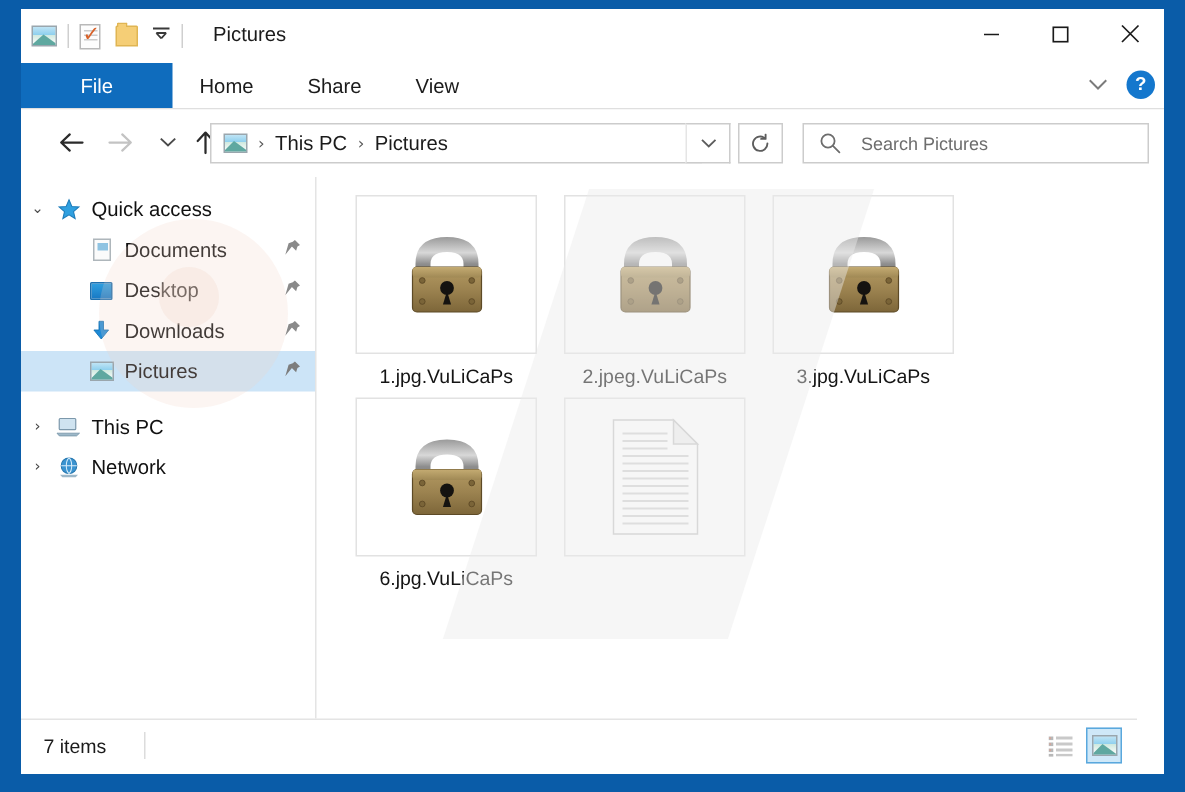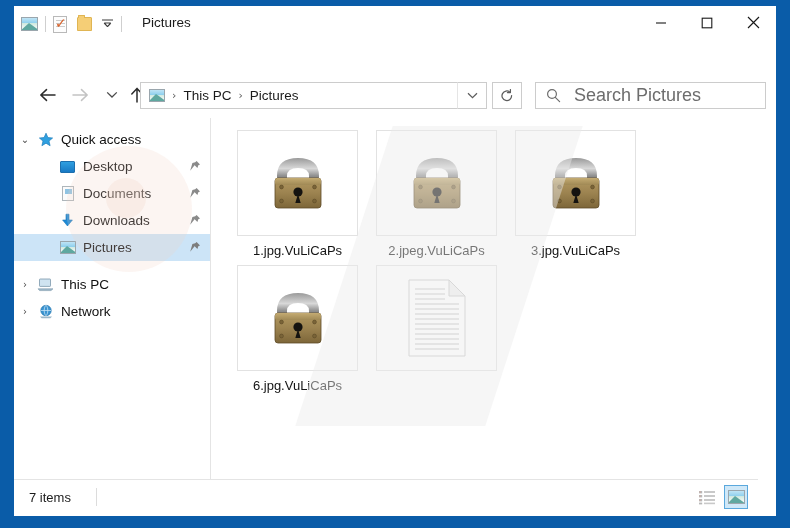--- a/index.html
+++ b/index.html
@@ -278,21 +278,21 @@
     box-sizing: border-box;
     background: #ffffff;
     display: flex;
     align-items: center;
     padding-left: 10px;
   }
   .search-input {
     border: none;
     outline: none;
     font-family: "Liberation Sans", sans-serif;
-    font-size: 18px;
+    font-size: 12px;
     color: #555;
     background: transparent;
     margin-left: 11px;
     width: 180px;
   }
   .search-input::placeholder { color: #6d6d6d; }
 
   
   .content-area {
     position: absolute;
@@ -544,20 +544,36 @@
           </svg>
       </div>
       <div class="win-btn">
         <svg width="13" height="13" viewBox="0 0 13 13">
             <path d="M1 1 L12 12 M12 1 L1 12" stroke="#1a1a1a" stroke-width="1.15"></path>
           </svg>
       </div>
     </div>
   </div>
 
+  <div class="ribbon">
+    <div class="tabs">
+      <div class="tab file">File</div>
+      <div class="tab">Home</div>
+      <div class="tab">Share</div>
+      <div class="tab">View</div>
+    </div>
+    <div class="ribbon-right">
+      <div class="collapse-chev">
+        <svg width="14" height="9" viewBox="0 0 14 9">
+            <path d="M1.5 1.5 L7 7 L12.5 1.5" stroke="#7b7b7b" stroke-width="1.3" fill="none"></path>
+          </svg>
+      </div>
+      <div class="help-btn">?</div>
+    </div>
+  </div>
 
   <div class="addressbar">
     <div class="nav-btn" style="left:20px">
       <svg width="17" height="14" viewBox="0 0 17 14">
           <path d="M16 7 H2 M7.5 1.6 L1.8 7 L7.5 12.4" stroke="#2b2b2b" stroke-width="1.5" fill="none" stroke-linecap="round" stroke-linejoin="round"></path>
         </svg>
     </div>
     <div class="nav-btn disabled" style="left:53px">
       <svg width="17" height="14" viewBox="0 0 17 14">
           <path d="M1 7 H15 M9.5 1.6 L15.2 7 L9.5 12.4" stroke="#c3c3c3" stroke-width="1.5" fill="none" stroke-linecap="round" stroke-linejoin="round"></path>
@@ -612,36 +628,36 @@
           <svg class="ic-star" viewBox="0 0 16 16">
             <path d="M8 1.2 L9.9 5.6 L14.6 6 L11 9.1 L12.1 13.7 L8 11.2 L3.9 13.7 L5 9.1 L1.4 6 L6.1 5.6 Z" fill="#2fa0e0" stroke="#1d7cba" stroke-width="0.7"></path>
           </svg>
         </span>
         <span class="nav-label">Quick access</span>
       </div>
 
       <div class="nav-row indent-1">
         <span class="nav-chev"></span>
         <span class="nav-ico">
+            <span class="ic-doc"></span>
+          </span>
+        <span class="nav-label">Documents</span>
+        <span class="pin">
+          <svg width="12" height="12" viewBox="0 0 12 12">
+              <path d="M7.6 1 L11 4.4 L9.3 5.3 L8.4 8.1 L3.4 3.1 L6.2 2.2 Z M3.4 3.1 L5.6 5.3 L1.2 10.8 Z" fill="#8a8a8a"></path>
+            </svg>
+        </span>
+      </div>
+
+      <div class="nav-row indent-1">
+        <span class="nav-chev"></span>
+        <span class="nav-ico">
             <span class="ic-desktop"></span>
           </span>
         <span class="nav-label">Desktop</span>
-        <span class="pin">
-          <svg width="12" height="12" viewBox="0 0 12 12">
-              <path d="M7.6 1 L11 4.4 L9.3 5.3 L8.4 8.1 L3.4 3.1 L6.2 2.2 Z M3.4 3.1 L5.6 5.3 L1.2 10.8 Z" fill="#8a8a8a"></path>
-            </svg>
-        </span>
-      </div>
-
-      <div class="nav-row indent-1">
-        <span class="nav-chev"></span>
-        <span class="nav-ico">
-            <span class="ic-doc"></span>
-          </span>
-        <span class="nav-label">Documents</span>
         <span class="pin">
           <svg width="12" height="12" viewBox="0 0 12 12">
               <path d="M7.6 1 L11 4.4 L9.3 5.3 L8.4 8.1 L3.4 3.1 L6.2 2.2 Z M3.4 3.1 L5.6 5.3 L1.2 10.8 Z" fill="#8a8a8a"></path>
             </svg>
         </span>
       </div>
 
       <div class="nav-row indent-1">
         <span class="nav-chev"></span>
         <span class="nav-ico">

